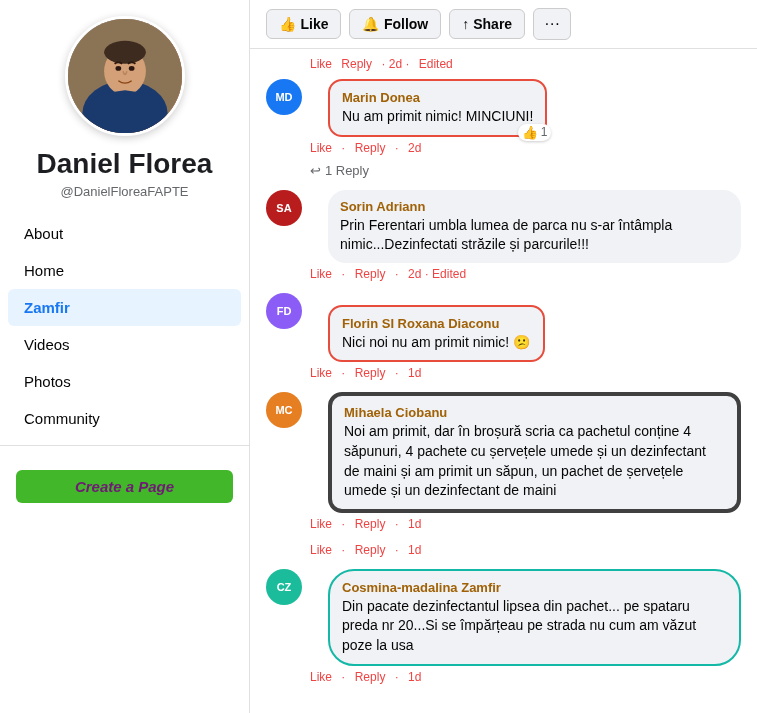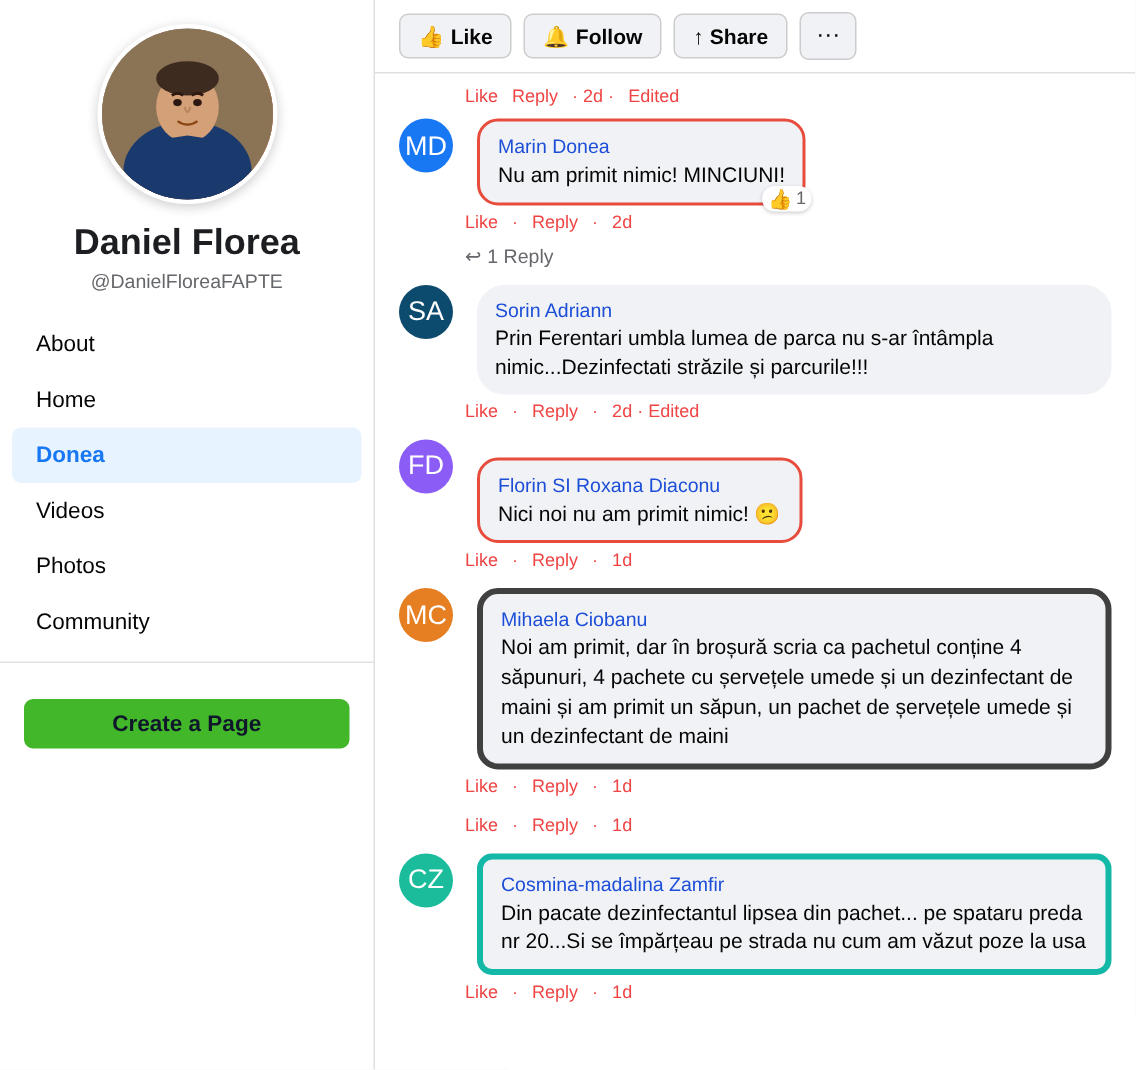--- a/index.html
+++ b/index.html
@@ -4,59 +4,59 @@
   <style>
     * { box-sizing: border-box; margin: 0; padding: 0; }
     body { font-family: -apple-system, BlinkMacSystemFont, 'Segoe UI', Helvetica, Arial, sans-serif; background: #f0f2f5; color: #1c1e21; font-size: 14px; }
 
     .layout { display: flex; width: 757px; min-height: 713px; background: #fff; }
 
     
     .sidebar { width: 250px; min-width: 250px; background: #fff; padding: 0; border-right: 1px solid #e0e0e0; display: flex; flex-direction: column; align-items: center; padding-top: 16px; }
     .avatar-circle { width: 120px; height: 120px; border-radius: 50%; overflow: hidden; border: 3px solid #fff; box-shadow: 0 2px 8px rgba(0,0,0,0.2); background: #ccc; margin-bottom: 12px; }
     .avatar-img { width: 100%; height: 100%; background: linear-gradient(135deg, #4a90d9 0%, #2c5282 40%, #8b0000 60%, #c0392b 100%); display: flex; align-items: center; justify-content: center; font-size: 40px; color: #fff; }
-    .profile-name { font-size: 24px; font-weight: 700; color: #1c1e21; text-align: center; margin-bottom: 4px; }
+    .profile-name { font-size: 28px; font-weight: 700; color: #1c1e21; text-align: center; margin-bottom: 4px; }
     .profile-handle { font-size: 13px; color: #65676b; text-align: right; margin-bottom: 16px; }
     .sidebar-nav { width: 100%; padding: 0 8px; }
     .nav-item { display: block; padding: 10px 16px; color: #050505; font-size: 15px; text-decoration: none; border-radius: 6px; cursor: pointer; }
     .nav-item.active { font-weight: 700; background: #e7f3ff; color: #1877f2; }
     .sidebar-divider { width: 100%; height: 1px; background: #e0e0e0; margin: 8px 0; }
-    .create-page-btn { margin: 16px; padding: 8px 16px; background: #42b72a; color: #0f172a; border: none; border-radius: 6px; font-size: 15px; font-weight: 600; cursor: pointer; width: calc(100% - 32px); }
+    .create-page-btn { margin: 16px; padding: 8px 16px; background: #42b72a; color: #701a75; border: none; border-radius: 6px; font-size: 15px; font-weight: 600; cursor: pointer; width: calc(100% - 32px); font-style: italic; }
 
     
     .content { flex: 1; background: #fff; overflow-y: auto; }
 
     
     .action-bar { display: flex; align-items: center; padding: 8px 16px; border-bottom: 1px solid #e0e0e0; gap: 8px; }
     .action-btn { display: flex; align-items: center; gap: 4px; padding: 6px 12px; border: 1px solid #ccc; border-radius: 6px; background: #f0f2f5; cursor: pointer; font-size: 14px; font-weight: 600; color: #050505; }
     .action-btn.follow-btn { background: #f0f2f5; }
     .more-btn { padding: 6px 10px; border: 1px solid #ccc; border-radius: 6px; background: #f0f2f5; cursor: pointer; font-size: 16px; color: #050505; }
 
     
     .comments-area { padding: 8px 16px; }
 
     .comment-meta-line { font-size: 12px; color: #ef4444; margin-bottom: 8px; padding-left: 44px; }
     .comment-meta-line span { margin-right: 6px; cursor: pointer; }
 
     .comment-item { display: flex; align-items: flex-start; margin-bottom: 4px; position: relative; }
-    .comment-avatar { width: 36px; height: 36px; border-radius: 50%; min-width: 36px; margin-right: 16px; overflow: hidden; background: #ccc; display: flex; align-items: center; justify-content: center; font-size: 18px; color: #fff; font-weight: 400; }
+    .comment-avatar { width: 36px; height: 36px; border-radius: 50%; min-width: 36px; margin-right: 26px; overflow: hidden; background: #ccc; display: flex; align-items: center; justify-content: center; font-size: 11px; color: #fff; font-weight: 700; }
     .comment-bubble { background: #f0f2f5; border-radius: 18px; padding: 8px 12px; max-width: 520px; position: relative; }
-    .comment-author { font-weight: 400; font-size: 13px; color: #1d4ed8; }
+    .comment-author { font-weight: 700; font-size: 13px; color: #a16207; }
     .comment-text { font-size: 14px; color: #050505; margin-top: 2px; line-height: 1.4; }
     .reply-section { padding-left: 44px; margin-bottom: 4px; }
     .reply-link { font-size: 13px; color: #65676b; cursor: pointer; display: flex; align-items: center; gap: 4px; margin-bottom: 8px; }
     .reaction-badge { position: absolute; bottom: -6px; right: -6px; background: #fff; border-radius: 10px; padding: 1px 4px; font-size: 12px; box-shadow: 0 1px 3px rgba(0,0,0,0.2); display: flex; align-items: center; gap: 2px; }
     .like-icon { color: #1877f2; font-size: 13px; }
     .reaction-count { font-size: 12px; color: #65676b; }
 
     .comment-group { margin-bottom: 12px; }
 
     
     .av-blue { background: #1877f2; }
-    .av-green { background: #0c4a6e; text-align: center; }
+    .av-green { background: #b91c1c; text-align: center; }
     .av-purple { background: #8b5cf6; }
     .av-orange { background: #e67e22; }
     .av-teal { background: #1abc9c; }
     .av-gray { background: #95a5a6; }
   </style>
 </head>
 <body>
 
 <div class="layout">
 
@@ -91,21 +91,21 @@
 
           <path d="M15,120 Q20,80 40,78 L60,75 L80,78 Q100,80 105,120" fill="#1a3a6e"></path>
         </svg>
       </div>
     </div>
     <div class="profile-name">Daniel Florea</div>
     <div class="profile-handle">@DanielFloreaFAPTE</div>
     <nav class="sidebar-nav">
       <a class="nav-item">About</a>
       <a class="nav-item">Home</a>
-      <a class="nav-item active">Donea</a>
+      <a class="nav-item active">Zamfir</a>
       <a class="nav-item">Videos</a>
       <a class="nav-item">Photos</a>
       <a class="nav-item">Community</a>
     </nav>
     <div class="sidebar-divider"></div>
     <button class="create-page-btn">Create a Page</button>
   </div>
 
   <div class="content">
 
@@ -220,21 +220,21 @@
           <span>·</span>
           <span>Reply</span>
           <span>·</span>
           <span>1d</span>
         </div>
       </div>
 
       <div class="comment-group">
         <div class="comment-item">
           <div class="comment-avatar av-teal">CZ</div>
-          <div class="comment-bubble" style="border: 4px solid #14b8a6; border-radius: 10px;">
+          <div class="comment-bubble" style="border: 2px solid #14b8a6; border-radius: 26px;">
             <span class="comment-author">Cosmina-madalina Zamfir</span>
             <div class="comment-text">Din pacate dezinfectantul lipsea din pachet... pe spataru preda nr 20...Si se împărțeau pe strada nu cum am văzut poze la usa</div>
           </div>
         </div>
         <div class="comment-meta-line">
           <span>Like</span>
           <span>·</span>
           <span>Reply</span>
           <span>·</span>
           <span>1d</span>

